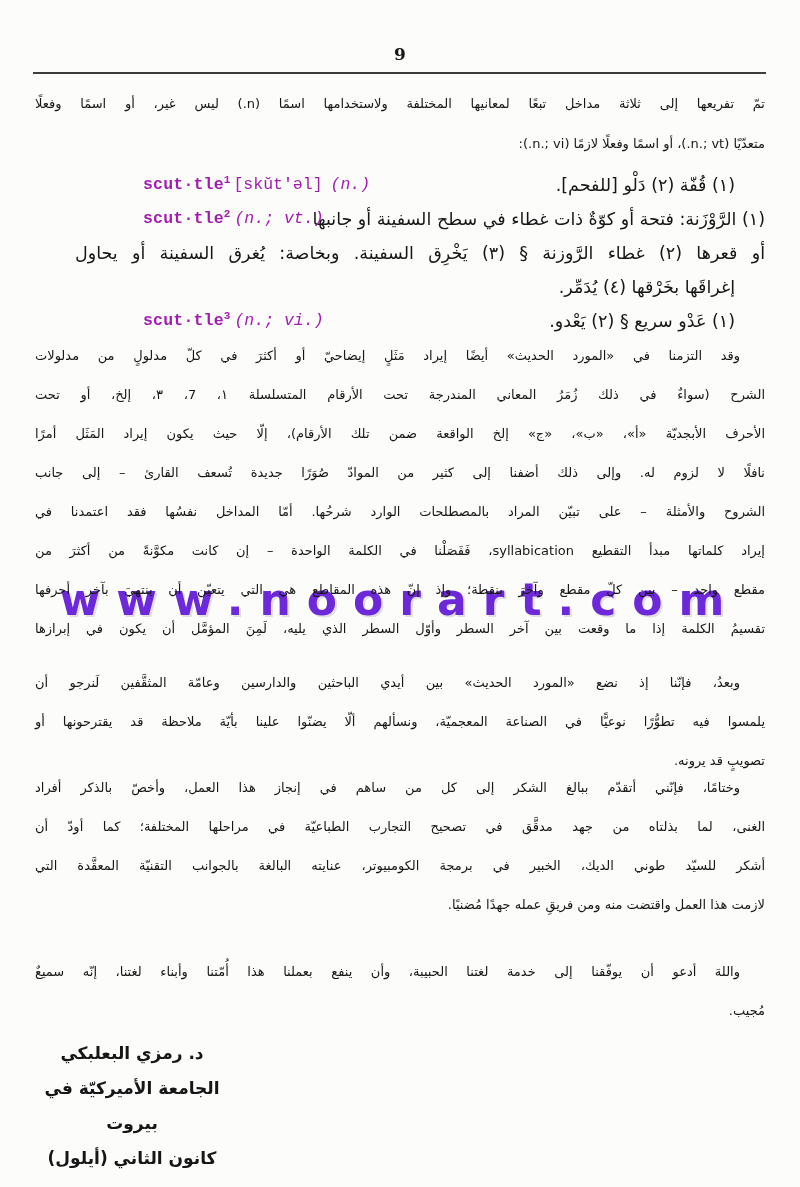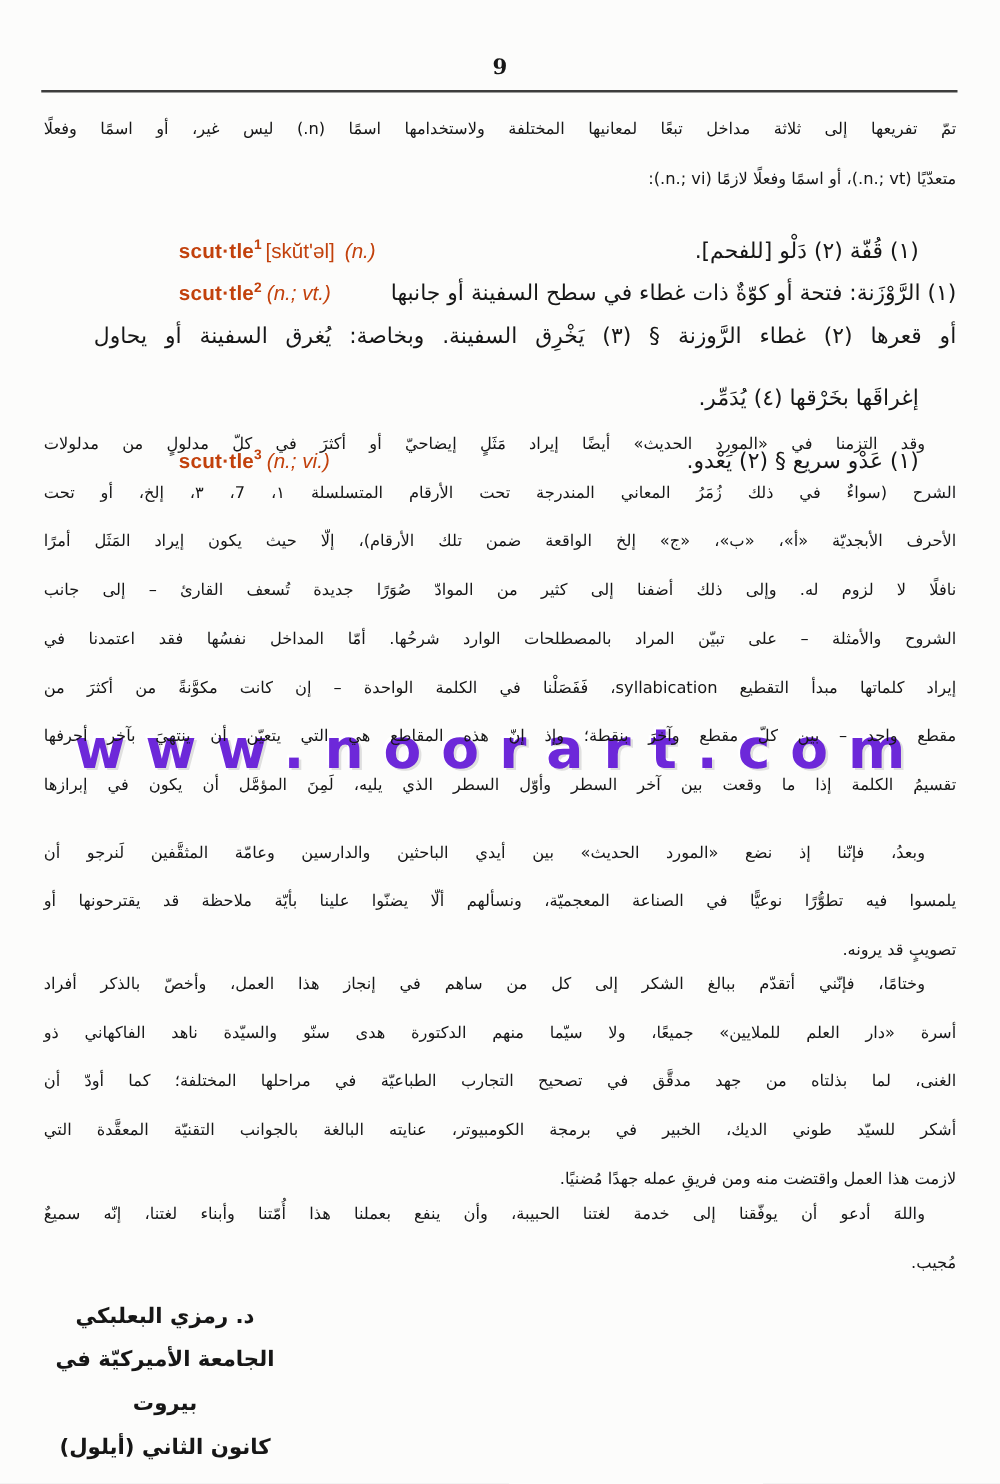--- a/index.html
+++ b/index.html
@@ -60,29 +60,29 @@
   #p3{top:663px;line-height:39px;}
   #p4{top:768px;line-height:39px;}
   #p5{top:952px;line-height:39px;}
   
   .dict{
     position:absolute;top:168px;left:35px;right:35px;
     direction:rtl;line-height:34px;font-size:17.5px;z-index:1;
   }
   .drow{position:relative;white-space:nowrap;}
   .drow .ar{display:block;text-align:right;}
-  .drow .ar.ind{padding-left:0;padding-right:30px;margin-top:16px;}
+  .drow .ar.ind{padding-left:0;padding-right:30px;}
   .drow .ar.jfull{margin-left:40px;text-align:justify;text-align-last:justify;}
   .drow .en{
     position:absolute;left:108px;top:0;
     direction:ltr;
-    font-family:Liberation Sans, sans-serif;
+    font-family:Liberation Mono, monospace;
     font-size:16.5px;
     white-space:nowrap;
-    color:#c2410c;
+    color:#a21caf;
   }
   .en .hw{font-weight:bold;letter-spacing:.2px;}
   .en sup{font-weight:bold;font-size:11px;vertical-align:super;line-height:0;}
   .en .pron:not(:empty){margin:0 4px 0 3px;}
   .en .pos{font-style:italic;margin-left:4px;}
   
   .sig{
     position:absolute;top:1036px;left:26px;width:212px;
     direction:rtl;text-align:center;
     font-weight:bold;font-size:17px;line-height:35px;
@@ -141,21 +141,20 @@
       <div class="line">مقطع واحد – بين كلّ مقطع وآخرَ بنقطة؛ وإذ إنّ هذه المقاطع هي التي يتعيّن أن ينتهيَ بآخر أحرفها</div>
       <div class="line">تقسيمُ الكلمة إذا ما وقعت بين آخر السطر وأوّل السطر الذي يليه، لَمِنَ المؤمَّل أن يكون في إبرازها</div>
     </div>
   <div id="p3" class="ab indent">
       <div class="line">وبعدُ، فإنّنا إذ نضع «المورد الحديث» بين أيدي الباحثين والدارسين وعامّة المثقَّفين لَنرجو أن</div>
       <div class="line">يلمسوا فيه تطوُّرًا نوعيًّا في الصناعة المعجميّة، ونسألهم ألّا يضنّوا علينا بأيّة ملاحظة قد يقترحونها أو</div>
       <div class="line last">تصويبٍ قد يرونه.</div>
     </div>
   <div id="p4" class="ab indent">
       <div class="line">وختامًا، فإنّني أتقدّم ببالغ الشكر إلى كل من ساهم في إنجاز هذا العمل، وأخصّ بالذكر أفراد</div>
-      <div class="line">أسرة «دار العلم للملايين» جميعًا، ولا سيّما منهم الدكتورة هدى سنّو والسيّدة ناهد الفاكهاني ذو</div>
       <div class="line">الغنى، لما بذلتاه من جهد مدقَّق في تصحيح التجارب الطباعيّة في مراحلها المختلفة؛ كما أودّ أن</div>
       <div class="line">أشكر للسيّد طوني الديك، الخبير في برمجة الكومبيوتر، عنايته البالغة بالجوانب التقنيّة المعقَّدة التي</div>
       <div class="line last">لازمت هذا العمل واقتضت منه ومن فريقِ عمله جهدًا مُضنيًا.</div>
     </div>
   <div id="p5" class="ab indent">
       <div class="line">واللهَ أدعو أن يوفّقنا إلى خدمة لغتنا الحبيبة، وأن ينفع بعملنا هذا أُمّتنا وأبناء لغتنا، إنّه سميعٌ</div>
       <div class="line last">مُجيب.</div>
     </div>
 
   <div class="sig">

